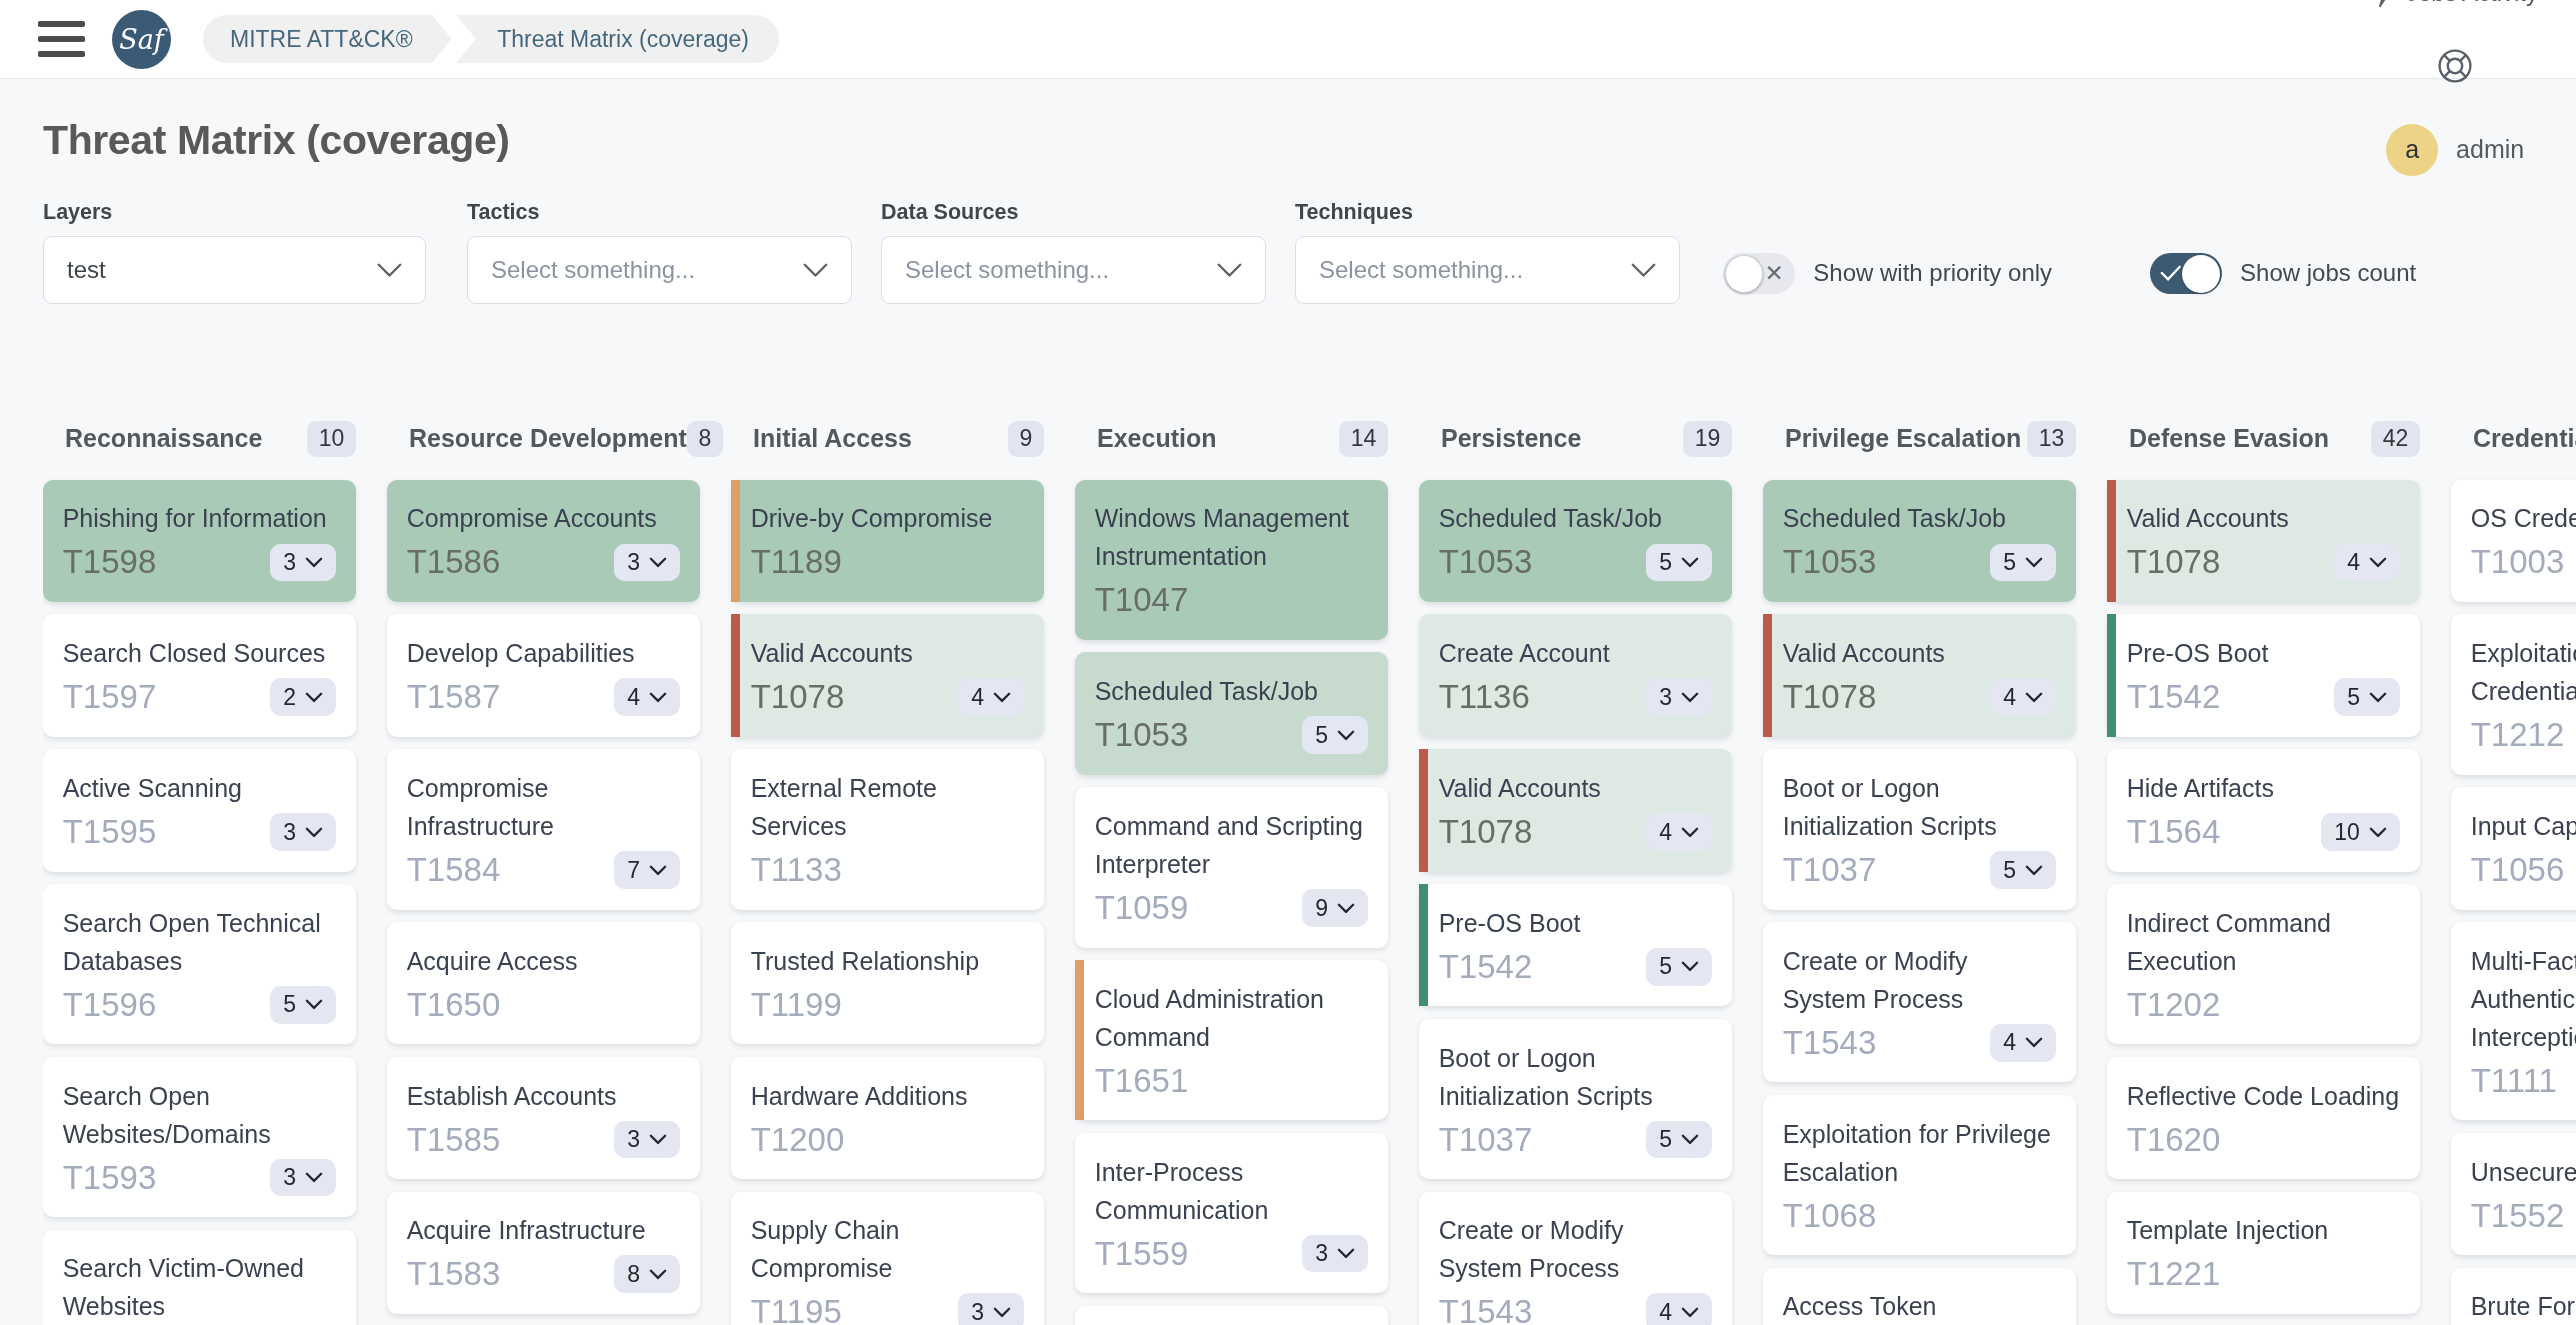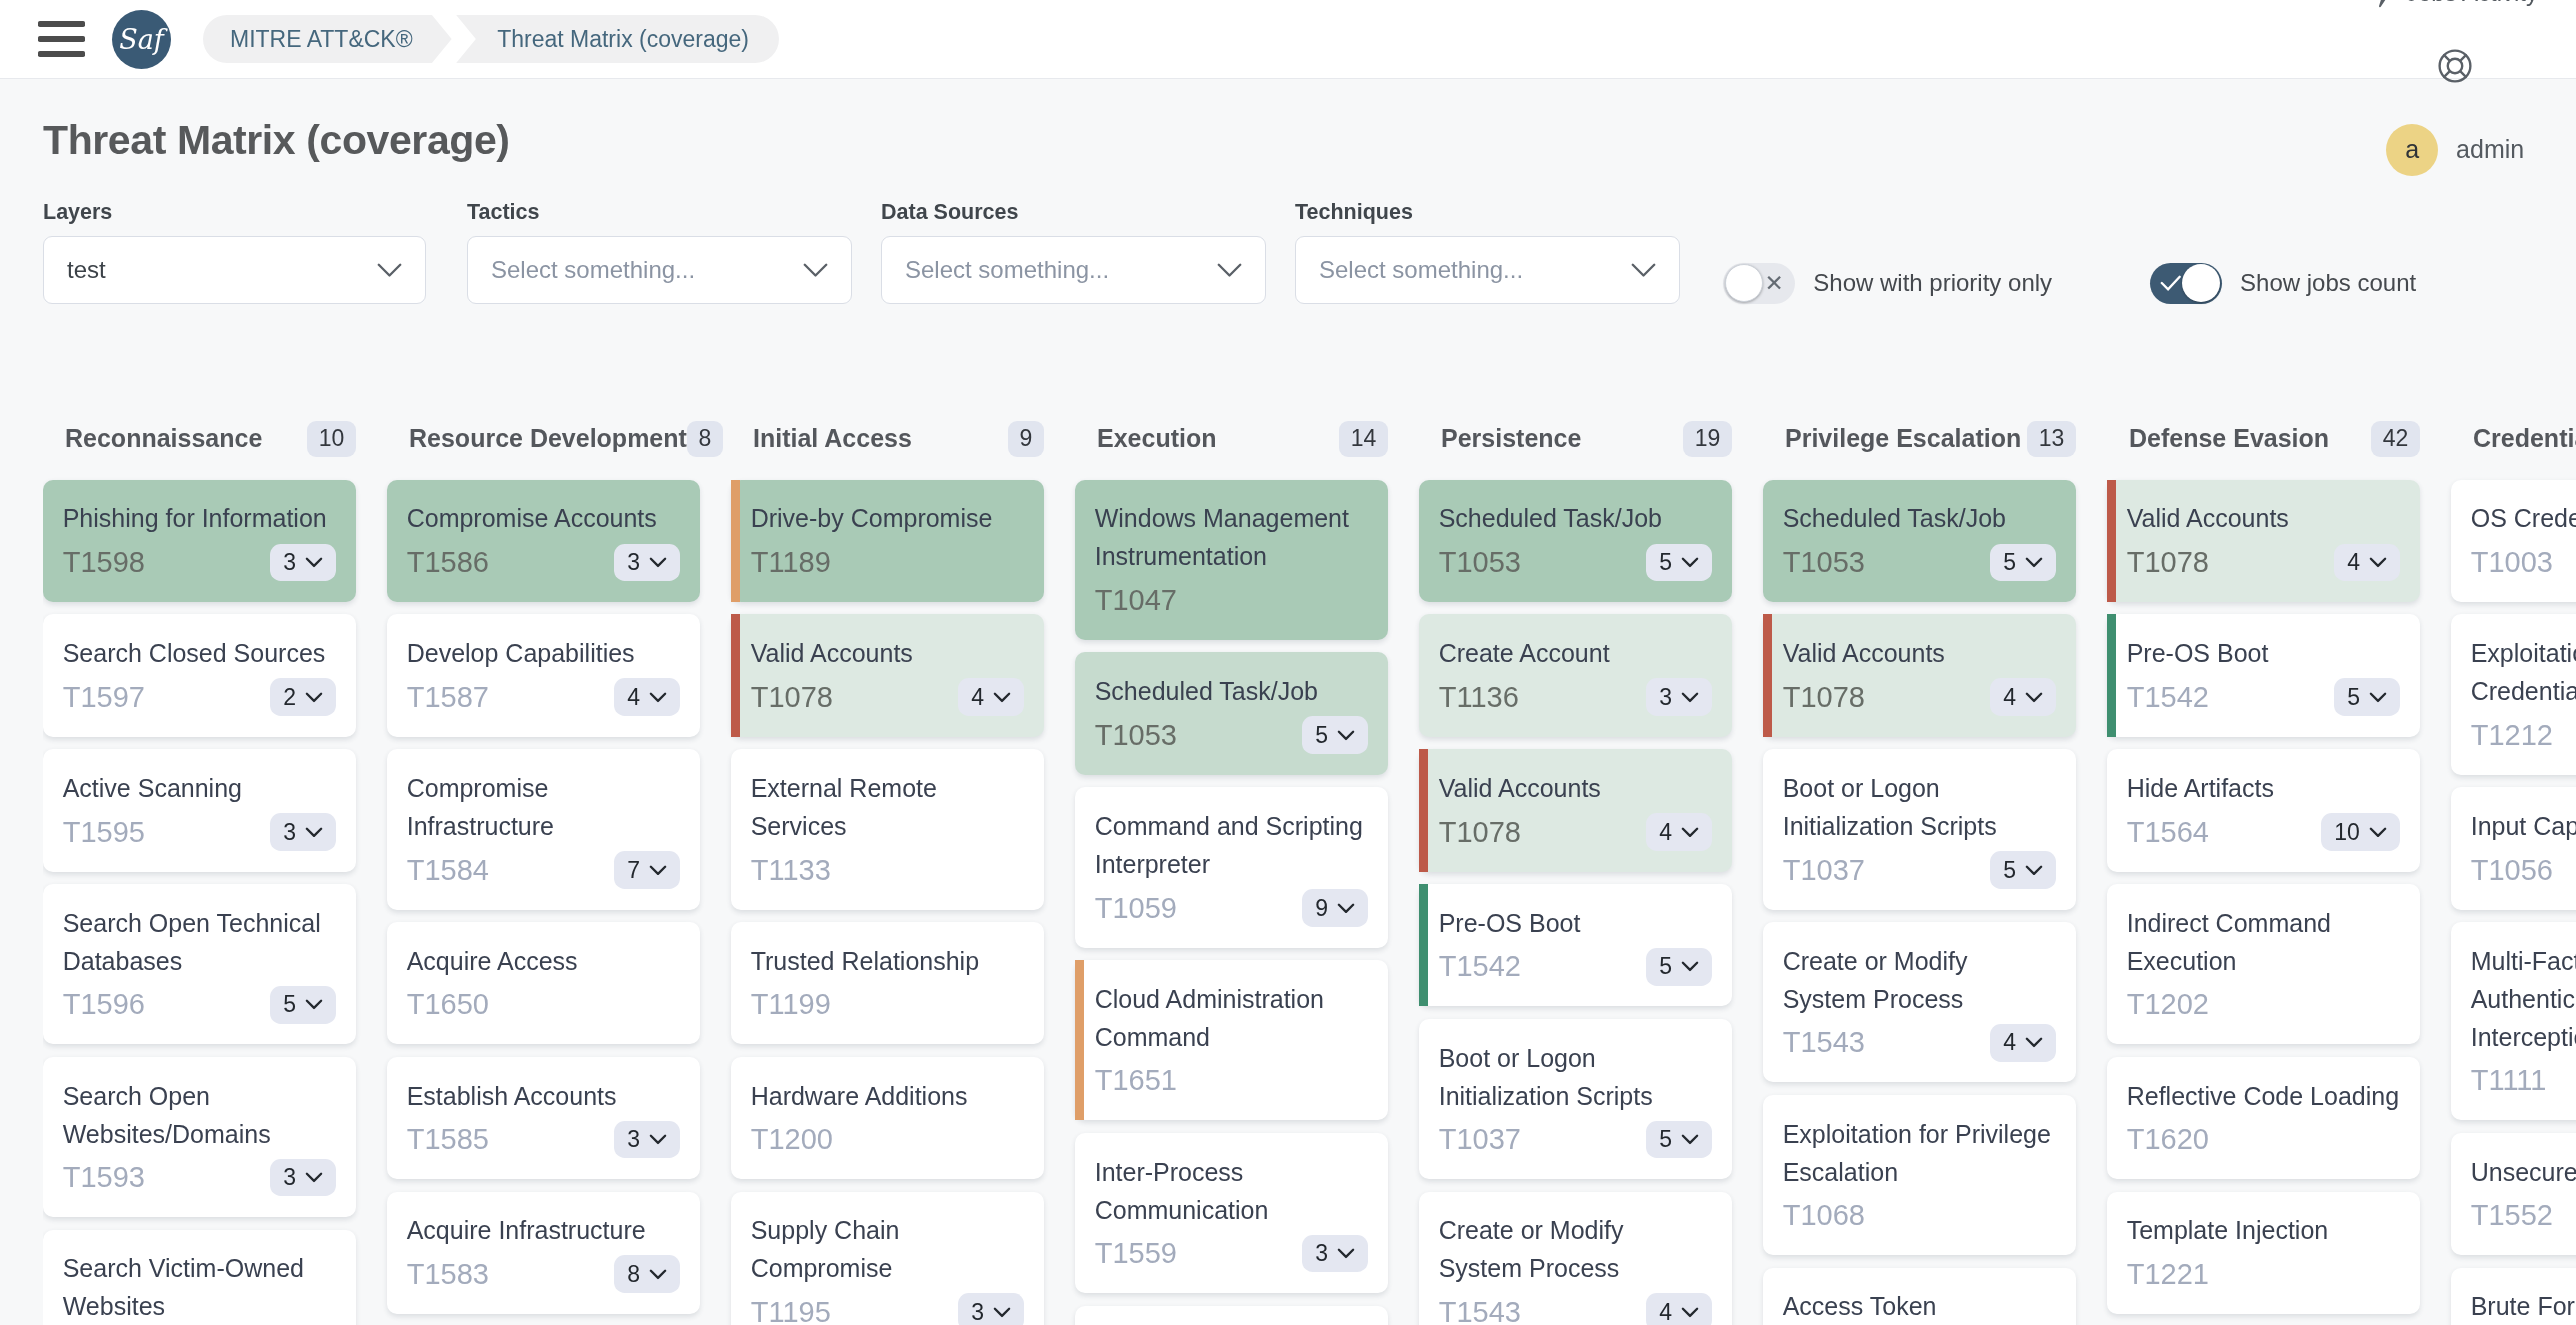--- a/index.html
+++ b/index.html
@@ -28,21 +28,21 @@
     color:#545a60; font-size:24px; }
   .userchip { display:flex; align-items:center; gap:18px; cursor:pointer; }
   .avatar { width:52px; height:52px; border-radius:50%; background:#ecd385;
     display:flex; align-items:center; justify-content:center; font-size:25px; color:#2f3338; }
   .username { font-size:25px; color:#545a60; }
   svg.stroke { fill:none; stroke:#5a6067; stroke-width:2.6; stroke-linecap:round; stroke-linejoin:round; }
 
   
   .page { padding:0 43px; }
   h1 { margin-top:38px; font-size:41px; font-weight:bold; color:#57595b; letter-spacing:-0.4px; }
-  .filters { display:flex; margin-top:36px; align-items:flex-end; }
+  .filters { display:flex; margin-top:36px; align-items:center; }
   .filter { width:385px; margin-right:29px; }
   .filter:first-child { width:383px; margin-right:41px; }
   .filter-label { font-size:21.5px; font-weight:bold; color:#40464c; margin-bottom:10.7px; }
   .selectbox { height:68px; background:#fff; border:1.8px solid #dadee6; border-radius:9px;
     display:flex; align-items:center; justify-content:space-between; padding:12px 23px; cursor:pointer; }
   .selectbox .val { font-size:24px; color:#3c4248; }
   .selectbox .val.placeholder { color:#8b94a3; }
   .toggles { display:flex; align-items:center; margin-top:43px; margin-left:14.3px; gap:98px; }
   .toggle { display:flex; align-items:center; gap:18px; cursor:pointer; }
   .track { position:relative; width:72px; height:41px; border-radius:20.6px; flex:none; }
@@ -70,21 +70,21 @@
     padding:19.7px 19.7px 18px 19.7px; box-shadow:0 2.7px 5.4px rgba(45,55,70,.12); cursor:pointer; }
   .card.lv-s { background:#a9cab6; }
   .card.lv-m { background:#c6dbce; }
   .card.lv-l { background:#dde9e2; }
   .card.stripe::before { content:""; position:absolute; left:0; top:0; bottom:0; width:9px; }
   .card.stripe-red::before { background:#bd5a49; }
   .card.stripe-orange::before { background:#df9e68; }
   .card.stripe-teal::before { background:#3f8f70; }
   .t-title { font-size:25px; line-height:38px; color:#3a4150; margin-bottom:3.6px; }
   .t-row { display:flex; align-items:center; justify-content:space-between; min-height:43px; }
-  .t-id { font-size:29px; color:#a3abbc; }
+  .t-id { font-size:33px; color:#a3abbc; }
   .card.lv-s .t-id, .card.lv-m .t-id, .card.lv-l .t-id { color:#676d67; }
   .pill { background:#e4e7f1; border-radius:10.7px; padding:5.4px 13.4px; display:flex;
     align-items:center; gap:9px; font-size:23px; color:#23282e; }
 </style>
 </head>
 <body>
 
 <div class="topbar">
   <div class="hamburger">
     <span></span>

